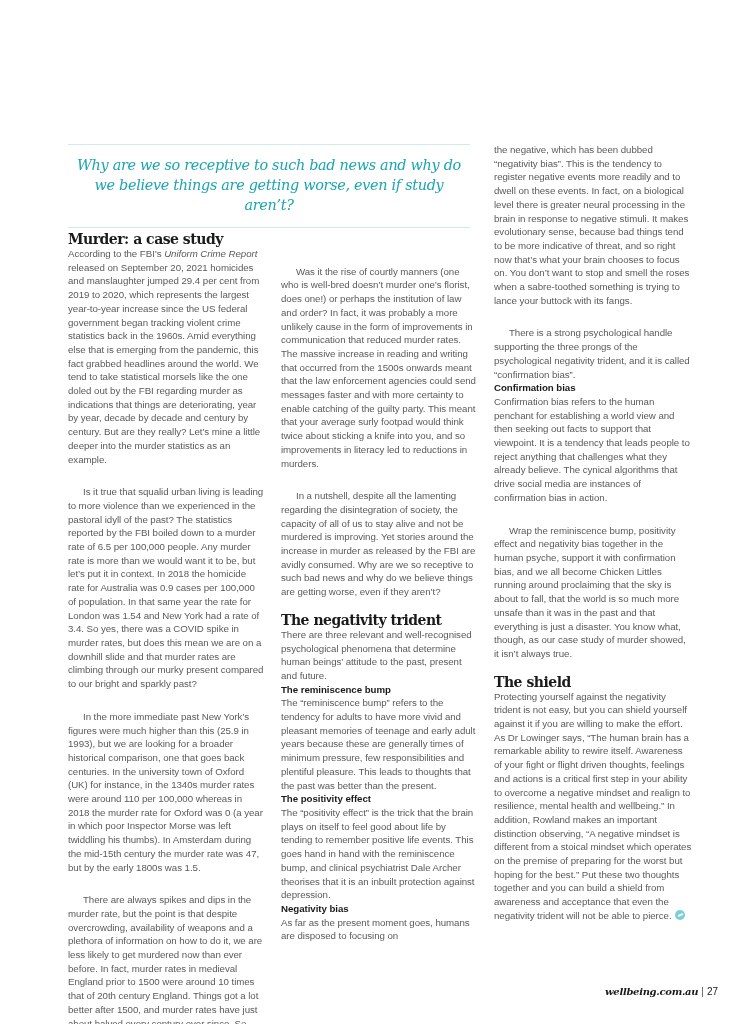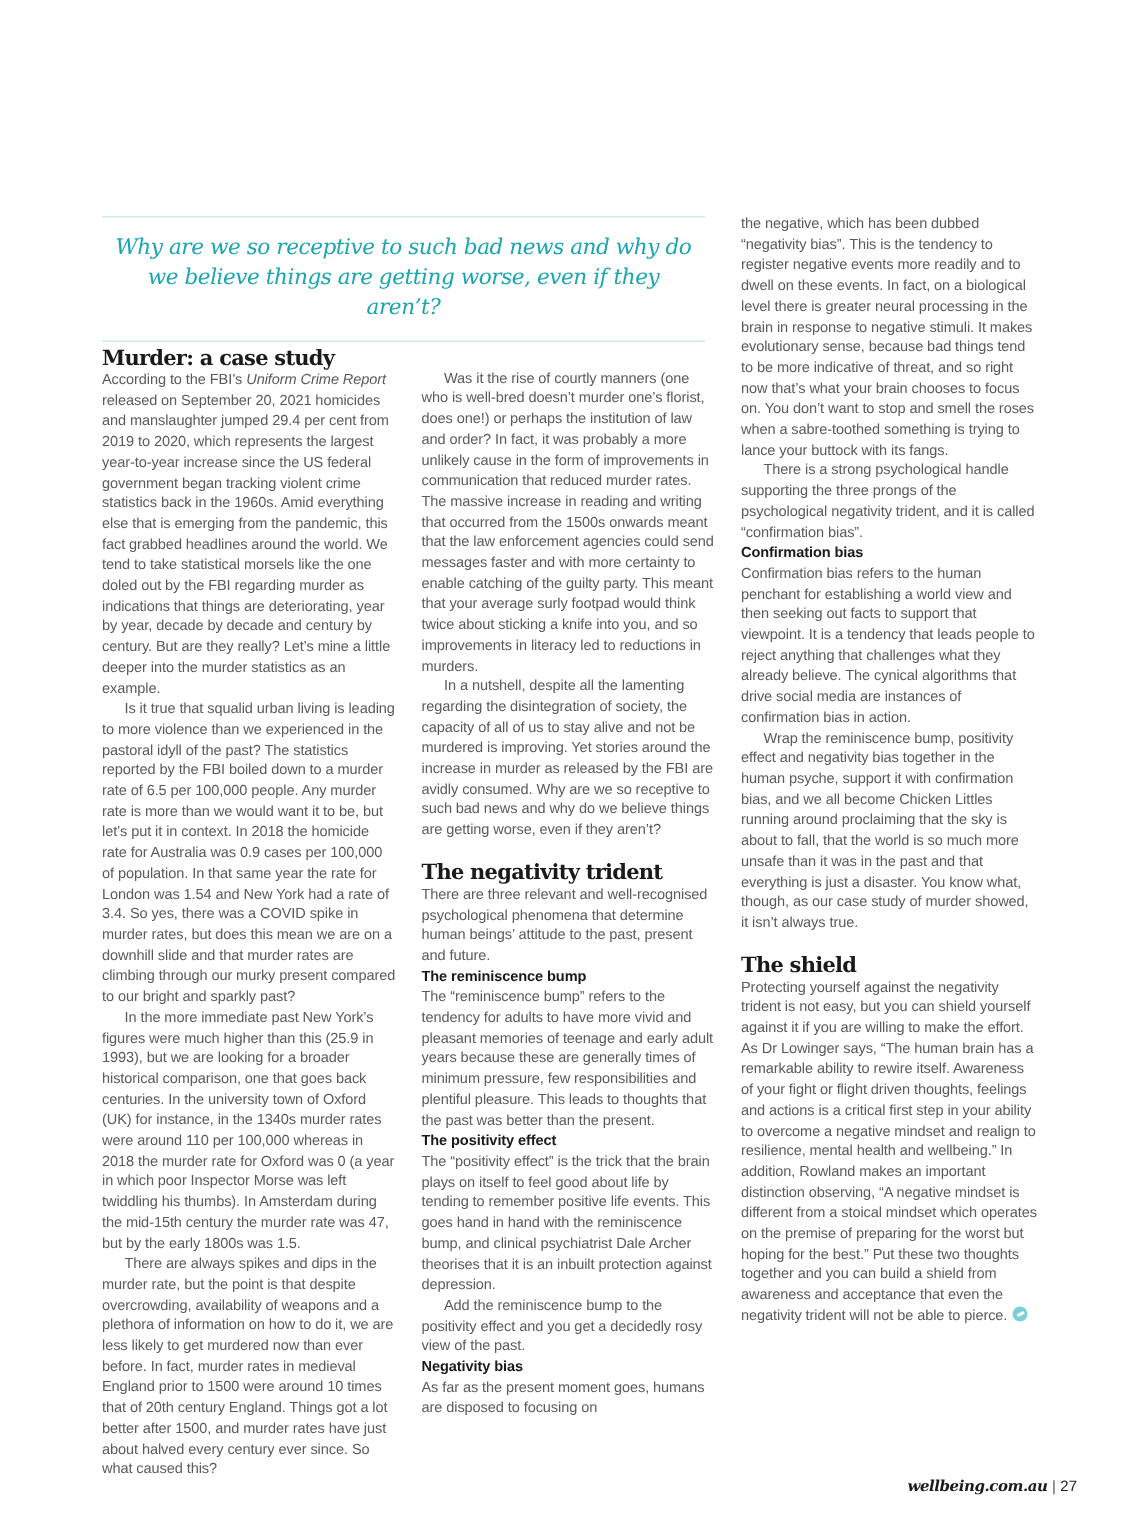--- a/index.html
+++ b/index.html
@@ -14,21 +14,21 @@
     text-align: center; padding: 10px 6px 12px; letter-spacing: -0.3px;
   }
 
   .col { position: absolute; font-family: "Liberation Sans", sans-serif;
     color: #5a5a5a; font-size: 9.7px; line-height: 13.7px; letter-spacing: -0.05px; }
   .col1 { left: 68px; top: 232px; width: 197px; }
   .col2 { left: 281px; top: 232px; width: 196px; }
   .col3 { left: 494px; top: 143px; width: 198px; }
 
   .col p { margin: 0; }
-  .col p.indent { text-indent: 15px; }
+  .col p.indent { text-indent: 15px; margin-top: 19px; }
   .h2 { font-family: "DejaVu Serif", serif; font-weight: bold; color: #1a1a1a;
     font-size: 14px; line-height: 15px; letter-spacing: -0.5px; margin: 0; }
   .h2.gap { margin-top: 14px; }
   .h3 { font-family: "Liberation Sans", sans-serif; font-weight: bold; color: #1a1a1a;
     font-size: 9.7px; line-height: 13.7px; margin: 0; }
   .spacer-top { display: block; height: 13.7px; }
   em { font-style: italic; margin-top: 48px; }
 
   .endmark { display: inline-block; width: 10px; height: 10px; border-radius: 50%;
     background: #7ccfd8; vertical-align: -1px; margin-left: 3px; position: relative; }
@@ -44,21 +44,21 @@
   .footer .sep { font-family: "Liberation Sans", sans-serif; margin: 0 3px; color: #555; }
   .footer .num { font-family: "Liberation Sans", sans-serif; font-weight: normal; }
 </style>
 </head>
 <body>
 
 <div class="page">
 
   <div class="pullquote-wrap">
     <div class="rule"></div>
-    <div class="pullquote">Why are we so receptive to such bad news and why do we believe things are getting worse, even if they aren’t?</div>
+    <div class="pullquote">Why are we so receptive to such bad news and why do we believe things are getting worse, even if study aren’t?</div>
     <div class="rule"></div>
   </div>
 
   <div class="col col1">
     <h2 class="h2">Murder: a case study</h2>
     <p><span>According to the FBI’s </span><em>Uniform Crime Report</em><span> released on September 20, 2021 homicides and manslaughter jumped 29.4 per cent from 2019 to 2020, which represents the largest year-to-year increase since the US federal government began tracking violent crime statistics back in the 1960s. Amid everything else that is emerging from the pandemic, this fact grabbed headlines around the world. We tend to take statistical morsels like the one doled out by the FBI regarding murder as indications that things are deteriorating, year by year, decade by decade and century by century. But are they really? Let’s mine a little deeper into the murder statistics as an example.</span></p>
     <p class="indent">Is it true that squalid urban living is leading to more violence than we experienced in the pastoral idyll of the past? The statistics reported by the FBI boiled down to a murder rate of 6.5 per 100,000 people. Any murder rate is more than we would want it to be, but let’s put it in context. In 2018 the homicide rate for Australia was 0.9 cases per 100,000 of population. In that same year the rate for London was 1.54 and New York had a rate of 3.4. So yes, there was a COVID spike in murder rates, but does this mean we are on a downhill slide and that murder rates are climbing through our murky present compared to our bright and sparkly past?</p>
     <p class="indent">In the more immediate past New York’s figures were much higher than this (25.9 in 1993), but we are looking for a broader historical comparison, one that goes back centuries. In the university town of Oxford (UK) for instance, in the 1340s murder rates were around 110 per 100,000 whereas in 2018 the murder rate for Oxford was 0 (a year in which poor Inspector Morse was left twiddling his thumbs). In Amsterdam during the mid-15th century the murder rate was 47, but by the early 1800s was 1.5.</p>
     <p class="indent">There are always spikes and dips in the murder rate, but the point is that despite overcrowding, availability of weapons and a plethora of information on how to do it, we are less likely to get murdered now than ever before. In fact, murder rates in medieval England prior to 1500 were around 10 times that of 20th century England. Things got a lot better after 1500, and murder rates have just about halved every century ever since. So what caused this?</p>
   </div>
@@ -67,21 +67,20 @@
     <span class="spacer-top"></span>
     <p class="indent">Was it the rise of courtly manners (one who is well-bred doesn’t murder one’s florist, does one!) or perhaps the institution of law and order? In fact, it was probably a more unlikely cause in the form of improvements in communication that reduced murder rates. The massive increase in reading and writing that occurred from the 1500s onwards meant that the law enforcement agencies could send messages faster and with more certainty to enable catching of the guilty party. This meant that your average surly footpad would think twice about sticking a knife into you, and so improvements in literacy led to reductions in murders.</p>
     <p class="indent">In a nutshell, despite all the lamenting regarding the disintegration of society, the capacity of all of us to stay alive and not be murdered is improving. Yet stories around the increase in murder as released by the FBI are avidly consumed. Why are we so receptive to such bad news and why do we believe things are getting worse, even if they aren’t?</p>
 
     <h2 class="h2 gap">The negativity trident</h2>
     <p>There are three relevant and well-recognised psychological phenomena that determine human beings’ attitude to the past, present and future.</p>
     <h3 class="h3">The reminiscence bump</h3>
     <p>The “reminiscence bump” refers to the tendency for adults to have more vivid and pleasant memories of teenage and early adult years because these are generally times of minimum pressure, few responsibilities and plentiful pleasure. This leads to thoughts that the past was better than the present.</p>
     <h3 class="h3">The positivity effect</h3>
     <p>The “positivity effect” is the trick that the brain plays on itself to feel good about life by tending to remember positive life events. This goes hand in hand with the reminiscence bump, and clinical psychiatrist Dale Archer theorises that it is an inbuilt protection against depression.</p>
-    <p class="indent">Add the reminiscence bump to the positivity effect and you get a decidedly rosy view of the past.</p>
     <h3 class="h3">Negativity bias</h3>
     <p style="height:27.4px; overflow:hidden;" id="neg-part1">As far as the present moment goes, humans are disposed to focusing on</p>
   </div>
 
   <div class="col col3">
     <p id="neg-part2">the negative, which has been dubbed “negativity bias”. This is the tendency to register negative events more readily and to dwell on these events. In fact, on a biological level there is greater neural processing in the brain in response to negative stimuli. It makes evolutionary sense, because bad things tend to be more indicative of threat, and so right now that’s what your brain chooses to focus on. You don’t want to stop and smell the roses when a sabre-toothed something is trying to lance your buttock with its fangs.</p>
     <p class="indent">There is a strong psychological handle supporting the three prongs of the psychological negativity trident, and it is called “confirmation bias”.</p>
     <h3 class="h3">Confirmation bias</h3>
     <p>Confirmation bias refers to the human penchant for establishing a world view and then seeking out facts to support that viewpoint. It is a tendency that leads people to reject anything that challenges what they already believe. The cynical algorithms that drive social media are instances of confirmation bias in action.</p>
     <p class="indent">Wrap the reminiscence bump, positivity effect and negativity bias together in the human psyche, support it with confirmation bias, and we all become Chicken Littles running around proclaiming that the sky is about to fall, that the world is so much more unsafe than it was in the past and that everything is just a disaster. You know what, though, as our case study of murder showed, it isn’t always true.</p>

